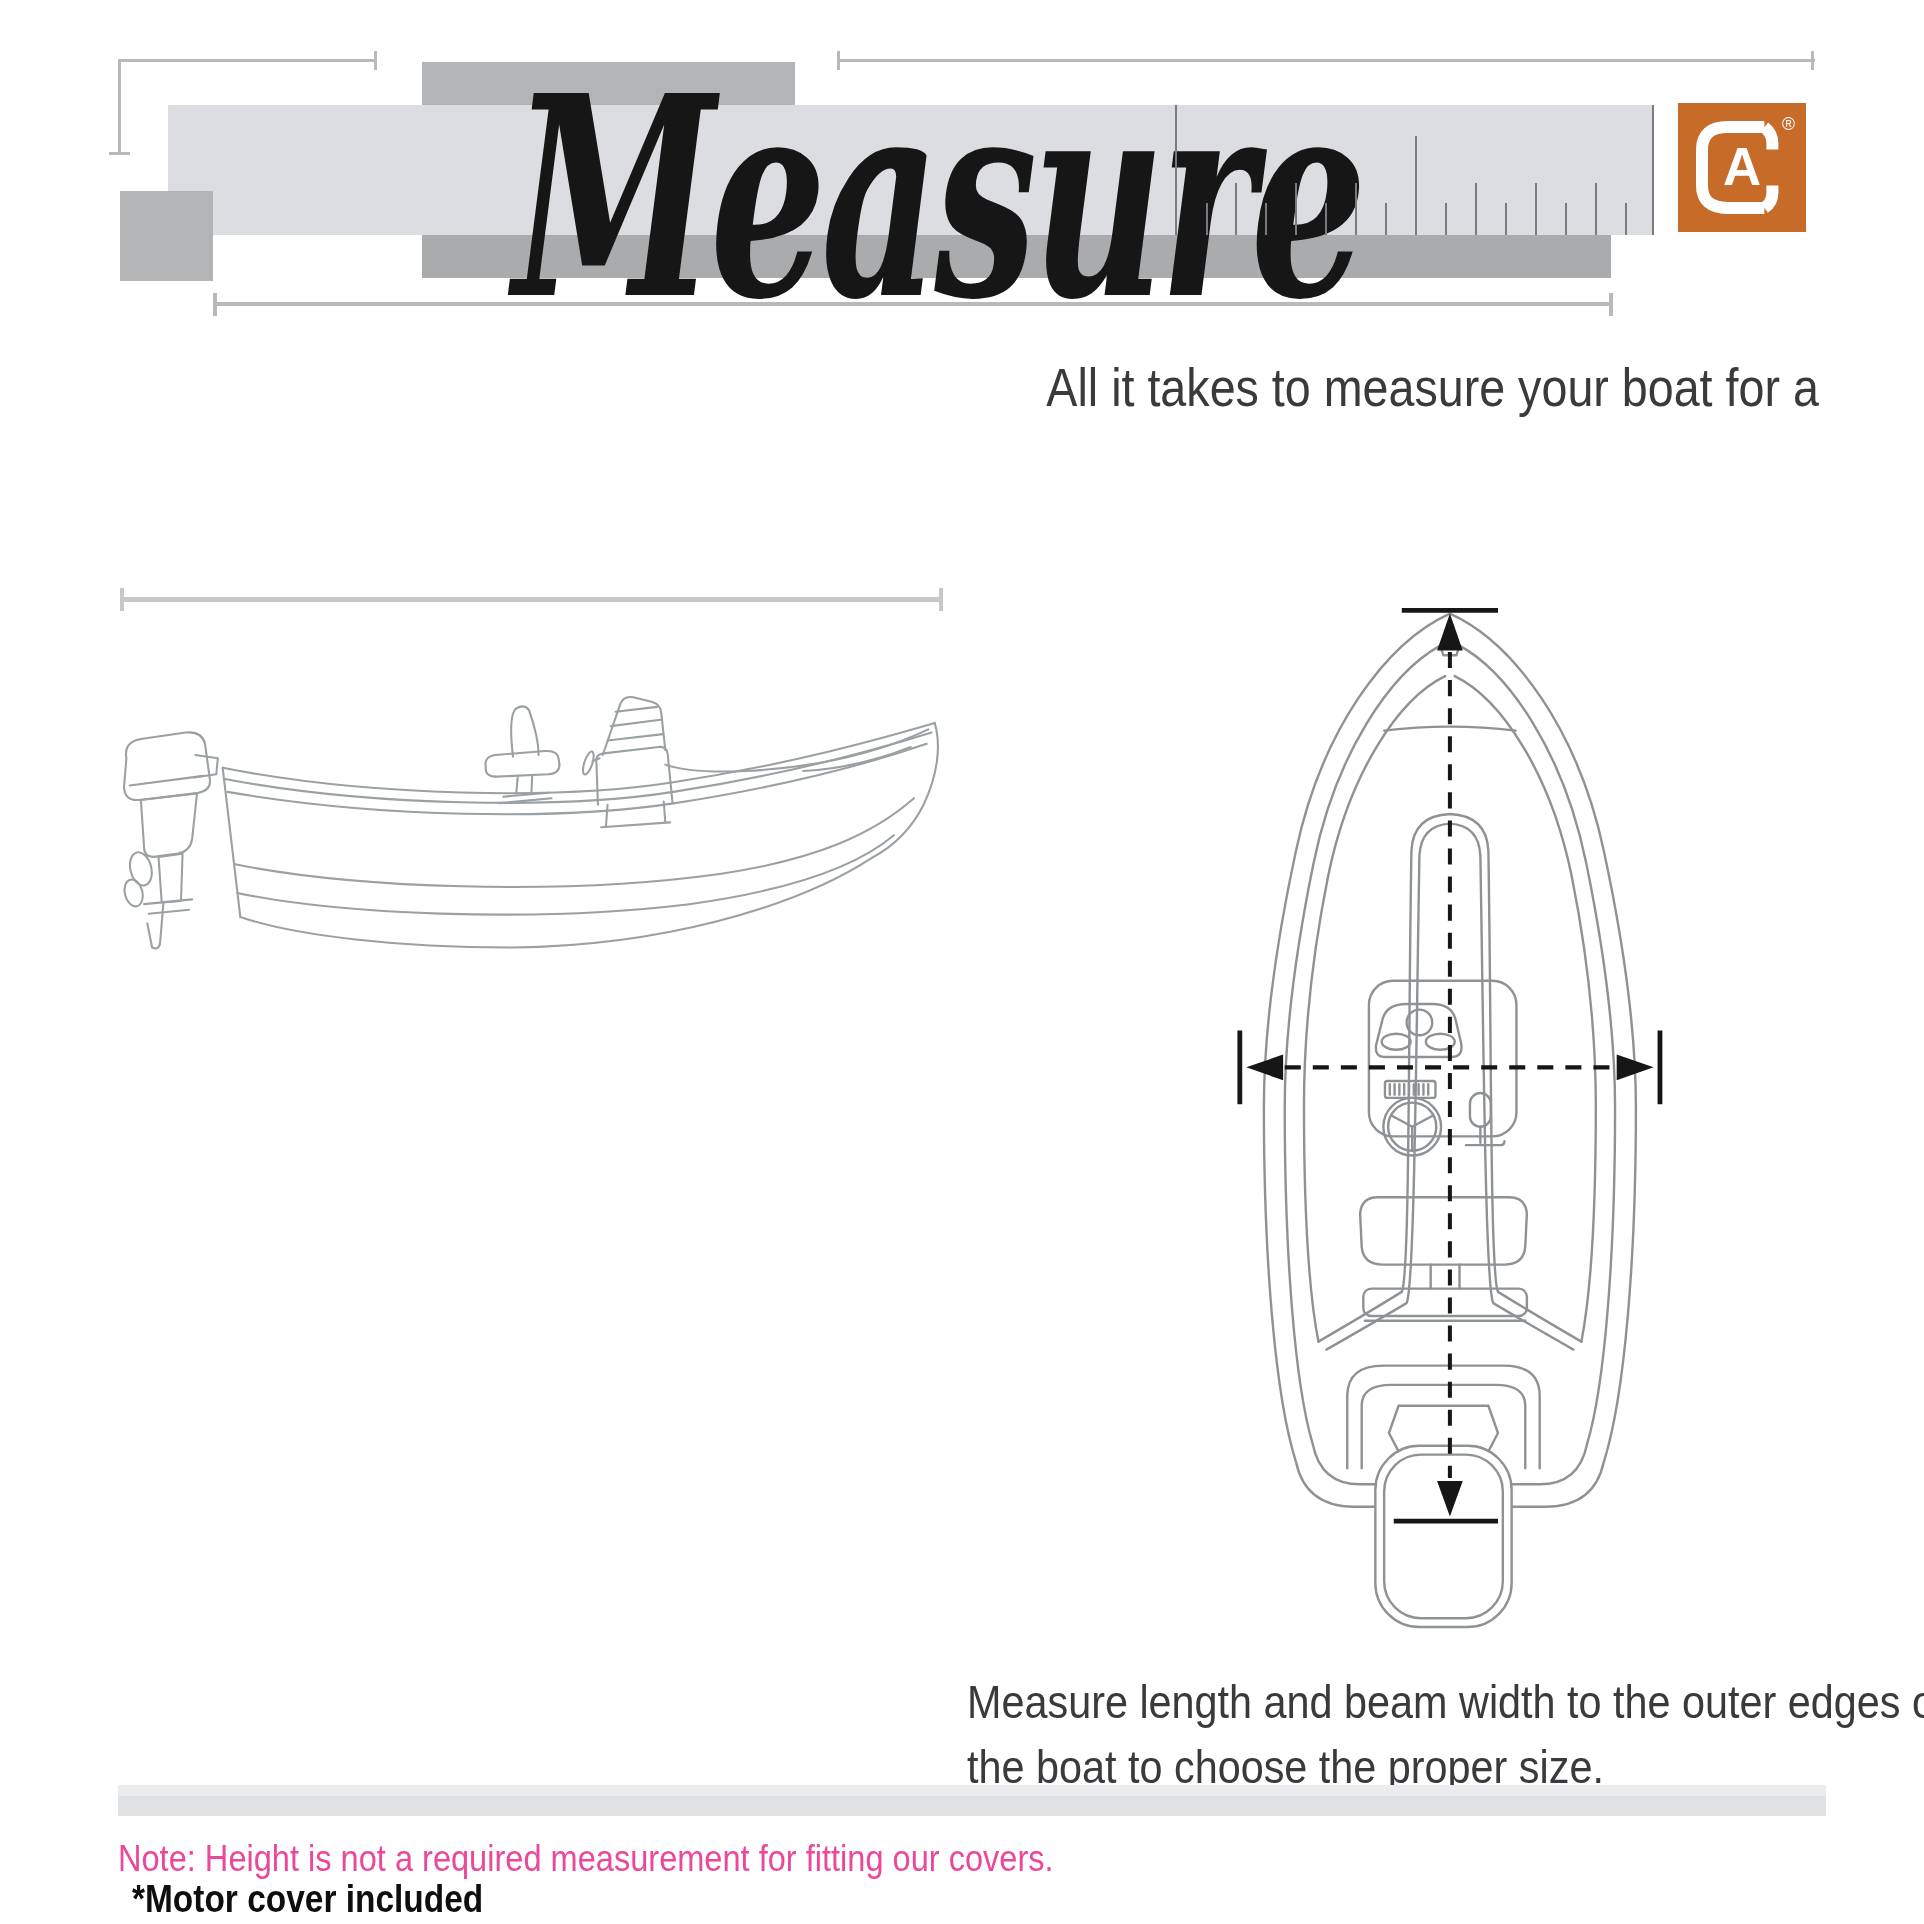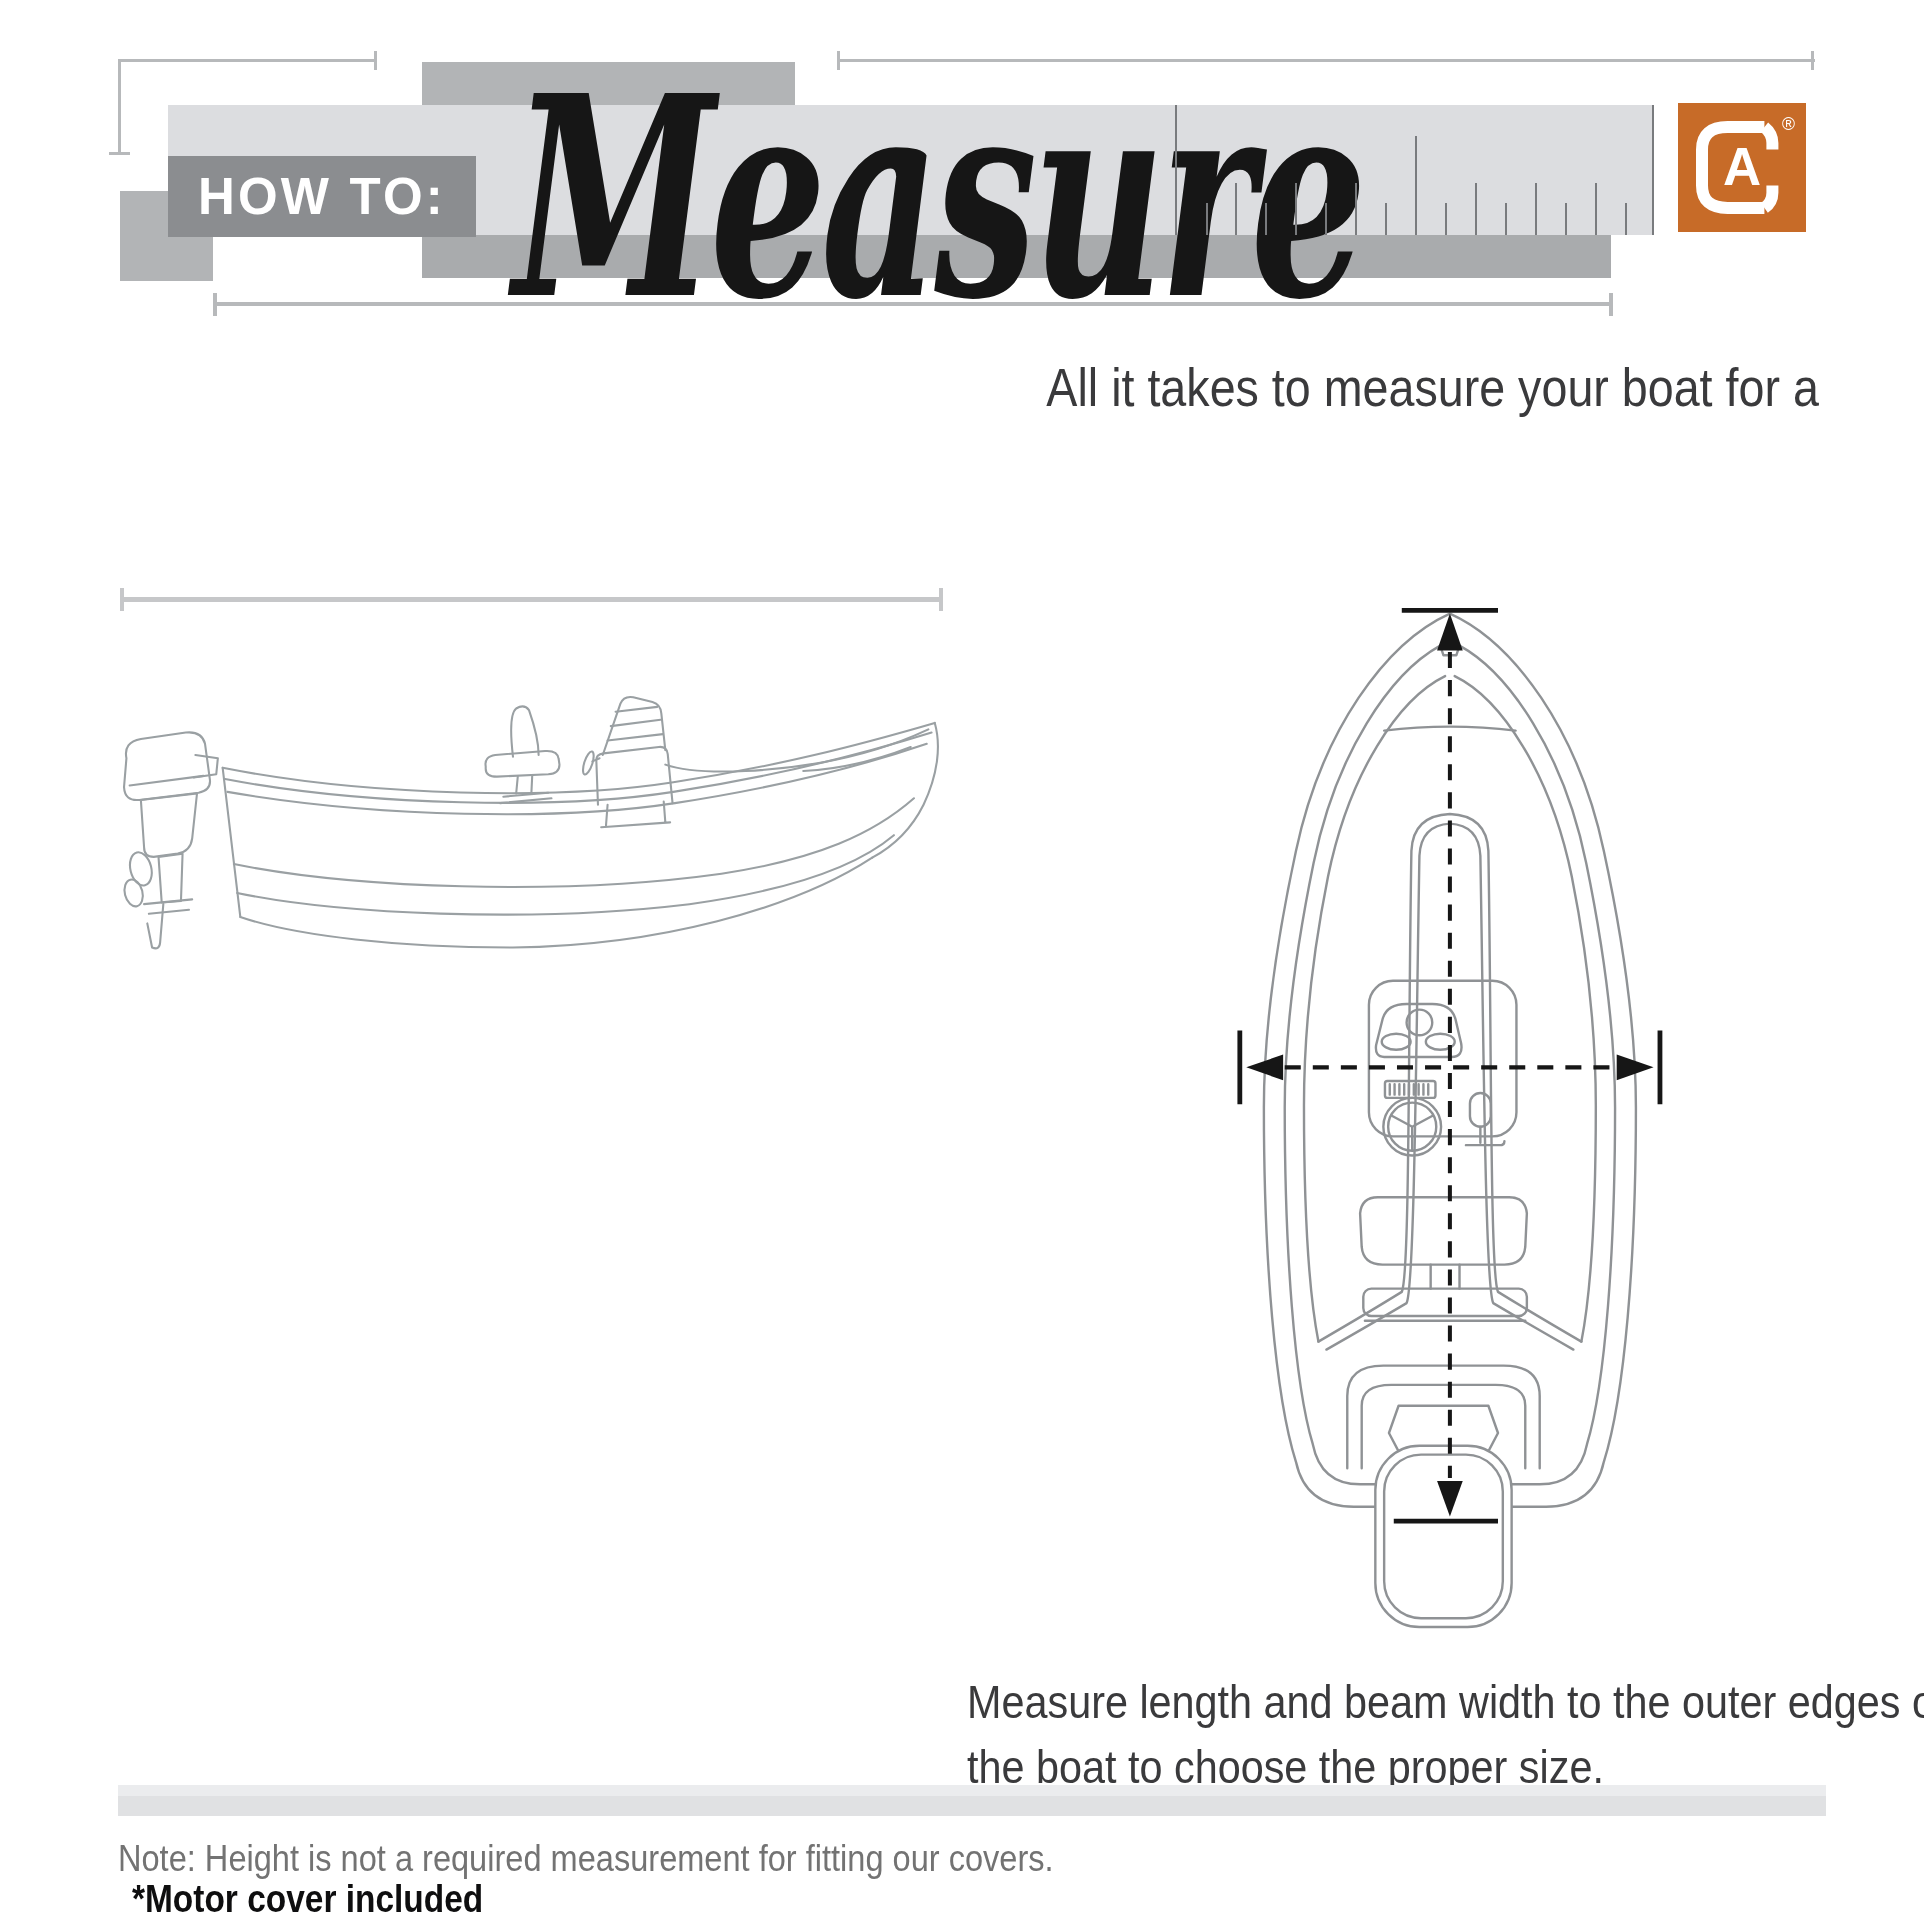--- a/index.html
+++ b/index.html
@@ -26,21 +26,21 @@
   .logo{left:1678px;top:103px;width:128px;height:129px;background:#c76b28;}
   
   .intro{right:106px;top:353px;text-align:center;font-size:53px;line-height:1.32;color:#3a3a3c;}
   .intro .ln{display:block;}
   .cond{display:inline-block;transform:scaleX(0.88);transform-origin:left center;white-space:nowrap;}
   .cond-r{display:inline-block;transform:scaleX(0.88);transform-origin:right center;white-space:nowrap;}
   .section-heading{left:170px;top:537px;font-size:50px;font-weight:700;color:#161618;letter-spacing:0.8px;}
   .caption{left:967px;top:1670px;font-size:47px;line-height:1.38;color:#3a3a3c;}
   .footer-bar{left:118px;top:1785px;width:1708px;height:30.5px;
               background:linear-gradient(#ebecee 0 35%,#e0e1e3 35% 100%);}
-  .note-line{left:118px;top:1838px;font-size:37px;color:#737373;}
+  .note-line{left:118px;top:1838px;font-size:37px;color:#ec4899;}
   .motor-line{left:132px;top:1878px;font-size:38px;font-weight:700;color:#0e0e0f;}
   svg{display:block;}
   .lineart{stroke:#9aa0a3;stroke-width:2.6;fill:none;stroke-linecap:round;stroke-linejoin:round;}
   .lineart2{stroke:#8f9295;stroke-width:3;fill:none;stroke-linecap:round;stroke-linejoin:round;}
 </style>
 </head>
 <body>
 
 <div class="canvas">
 
@@ -55,23 +55,20 @@
   <div class="abs dim" style="left:109px;top:152px;width:21px;height:3.2px;"></div>
 
   <div class="abs dim" style="left:837px;top:59px;width:978px;height:3.2px;"></div>
   <div class="abs dim" style="left:837px;top:51px;width:3.2px;height:19px;"></div>
   <div class="abs dim" style="left:1811px;top:51px;width:3.2px;height:19px;"></div>
 
   <div class="abs dim" style="left:215px;top:302px;width:1397px;height:4px;"></div>
   <div class="abs dim" style="left:213px;top:293px;width:4px;height:22.5px;"></div>
   <div class="abs dim" style="left:1609px;top:293px;width:4px;height:22.5px;"></div>
 
-  <div class="abs howto-box">
-    <span>HOW TO:</span>
-  </div>
 
   <div class="abs measure-title">Measure</div>
 
   <div class="abs ruler" id="ruler">
     <div class="tick" style="left:0;height:130px;"></div>
     <div class="tick" style="left:477px;height:130px;"></div>
   <div class="tick" style="left: 30.5px; height: 32px;"></div>
       <div class="tick" style="left: 60px; height: 52px;"></div>
       <div class="tick" style="left: 90px; height: 32px;"></div>
       <div class="tick" style="left: 120px; height: 52px;"></div>

